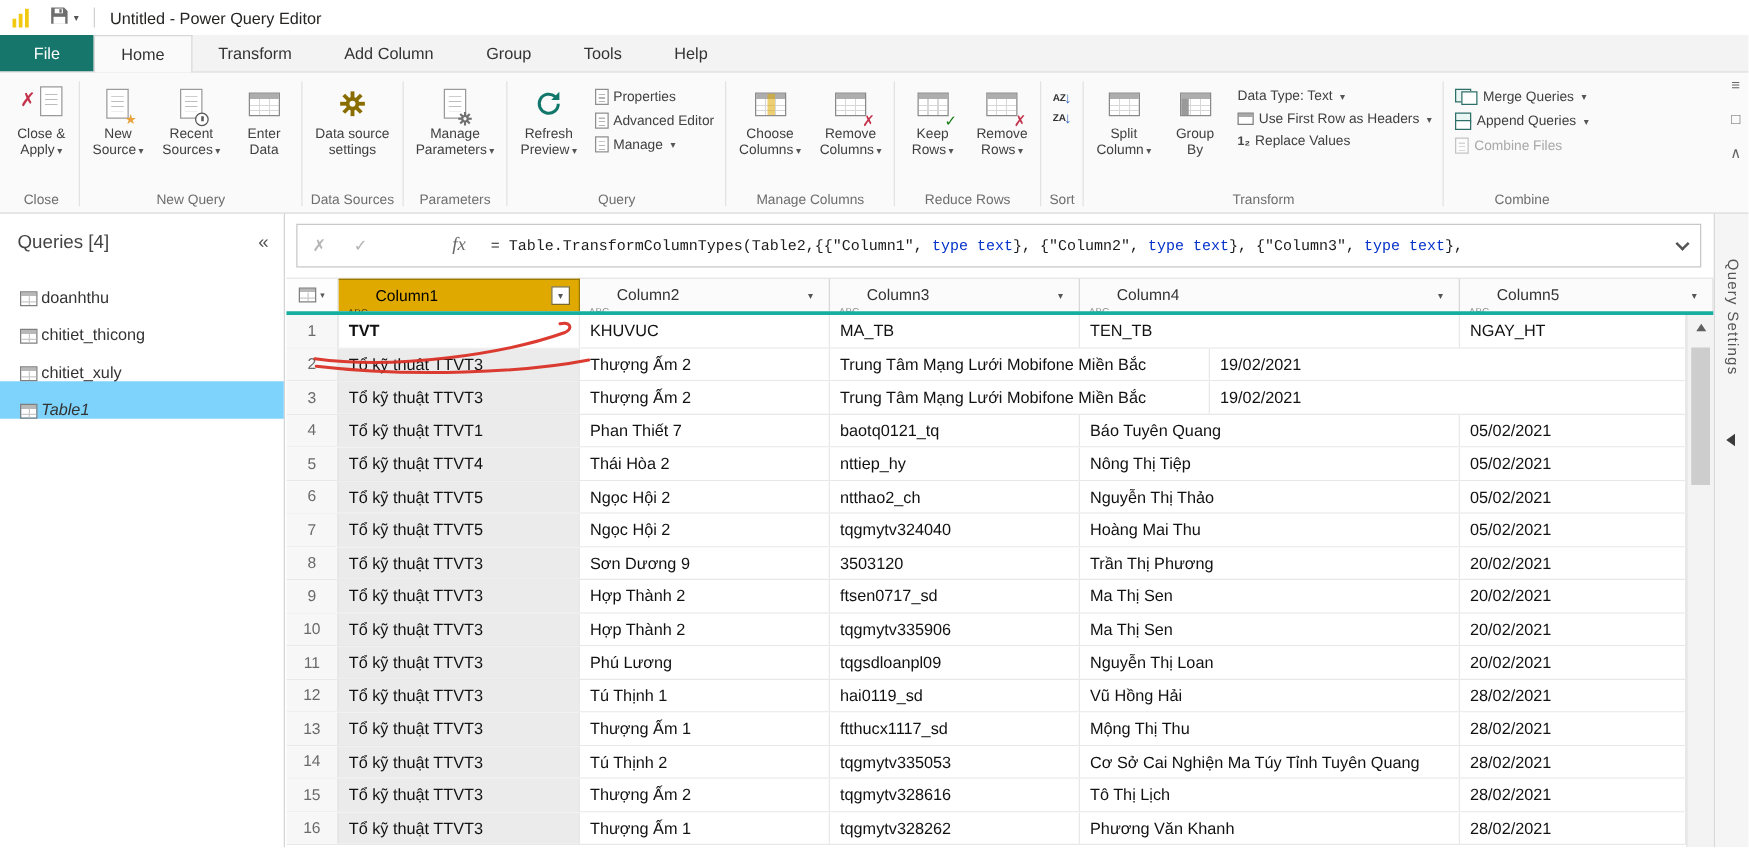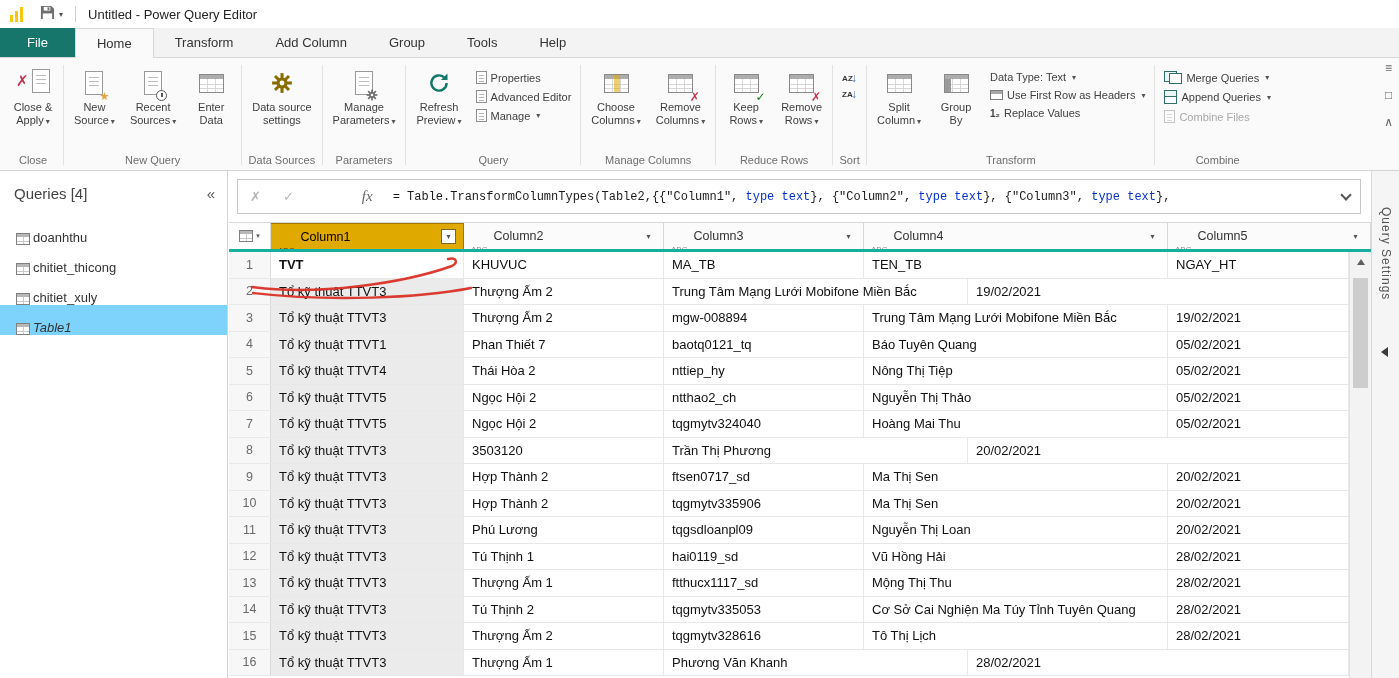--- a/index.html
+++ b/index.html
@@ -538,21 +538,20 @@
           <div class="gut w0">2</div>
           <div class="cell w1 c1">Tổ kỹ thuật TTVT3</div>
           <div class="cell w2 c2">Thượng Ấm 2</div>
           <div class="cell w4 c4">Trung Tâm Mạng Lưới Mobifone Miền Bắc</div>
           <div class="cell w5 c5">19/02/2021</div>
         </div>
         <div class="grow">
           <div class="gut w0">3</div>
           <div class="cell w1 c1">Tổ kỹ thuật TTVT3</div>
           <div class="cell w2 c2">Thượng Ấm 2</div>
-          <div class="cell w3 c3">mgw-008894</div>
           <div class="cell w4 c4">Trung Tâm Mạng Lưới Mobifone Miền Bắc</div>
           <div class="cell w5 c5">19/02/2021</div>
         </div>
         <div class="grow">
           <div class="gut w0">4</div>
           <div class="cell w1 c1">Tổ kỹ thuật TTVT1</div>
           <div class="cell w2 c2">Phan Thiết 7</div>
           <div class="cell w3 c3">baotq0121_tq</div>
           <div class="cell w4 c4">Báo Tuyên Quang</div>
           <div class="cell w5 c5">05/02/2021</div>
@@ -577,20 +576,21 @@
           <div class="gut w0">7</div>
           <div class="cell w1 c1">Tổ kỹ thuật TTVT5</div>
           <div class="cell w2 c2">Ngọc Hội 2</div>
           <div class="cell w3 c3">tqgmytv324040</div>
           <div class="cell w4 c4">Hoàng Mai Thu</div>
           <div class="cell w5 c5">05/02/2021</div>
         </div>
         <div class="grow">
           <div class="gut w0">8</div>
           <div class="cell w1 c1">Tổ kỹ thuật TTVT3</div>
+          <div class="cell w2 c2">Sơn Dương 9</div>
           <div class="cell w3 c3">3503120</div>
           <div class="cell w4 c4">Trần Thị Phương</div>
           <div class="cell w5 c5">20/02/2021</div>
         </div>
         <div class="grow">
           <div class="gut w0">9</div>
           <div class="cell w1 c1">Tổ kỹ thuật TTVT3</div>
           <div class="cell w2 c2">Hợp Thành 2</div>
           <div class="cell w3 c3">ftsen0717_sd</div>
           <div class="cell w4 c4">Ma Thị Sen</div>
@@ -641,20 +641,21 @@
           <div class="cell w1 c1">Tổ kỹ thuật TTVT3</div>
           <div class="cell w2 c2">Thượng Ấm 2</div>
           <div class="cell w3 c3">tqgmytv328616</div>
           <div class="cell w4 c4">Tô Thị Lịch</div>
           <div class="cell w5 c5">28/02/2021</div>
         </div>
         <div class="grow">
           <div class="gut w0">16</div>
           <div class="cell w1 c1">Tổ kỹ thuật TTVT3</div>
           <div class="cell w2 c2">Thượng Ấm 1</div>
+          <div class="cell w3 c3">tqgmytv328262</div>
           <div class="cell w4 c4">Phương Văn Khanh</div>
           <div class="cell w5 c5">28/02/2021</div>
         </div>
       </div>
     <div class="vscroll">
       <div class="sarrow">
           <span class="tri-up"></span>
         </div>
       <div class="sthumb"></div>
     </div>

